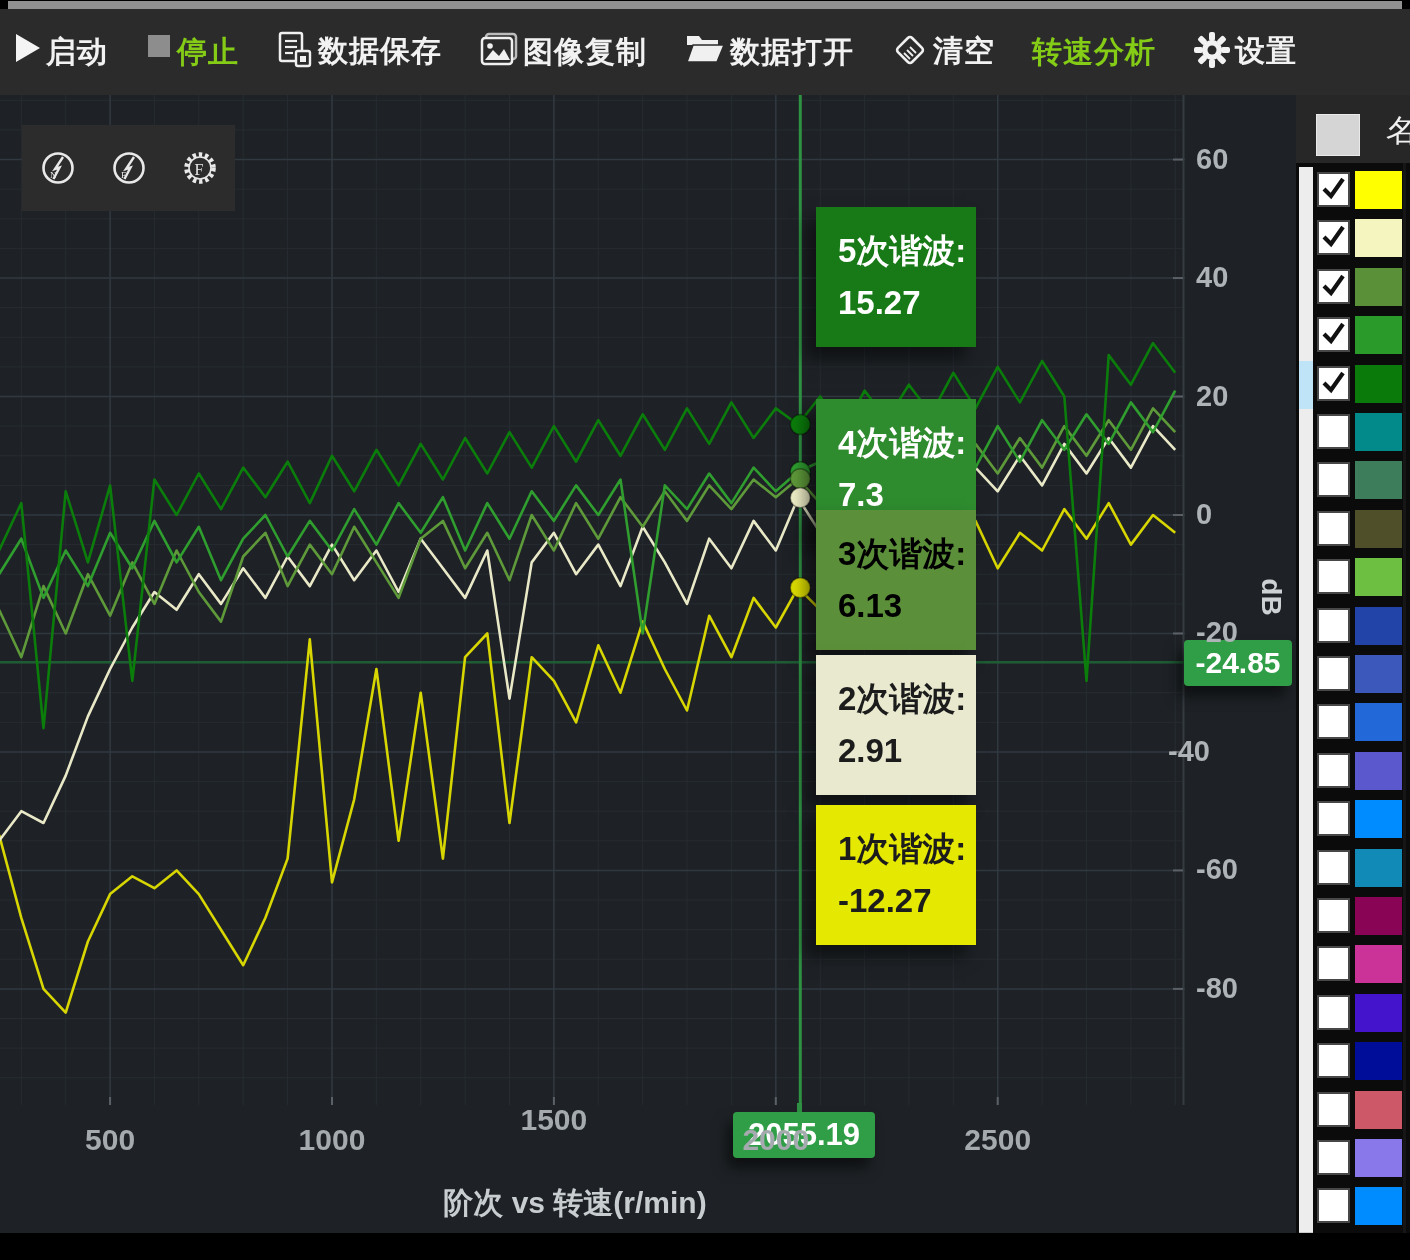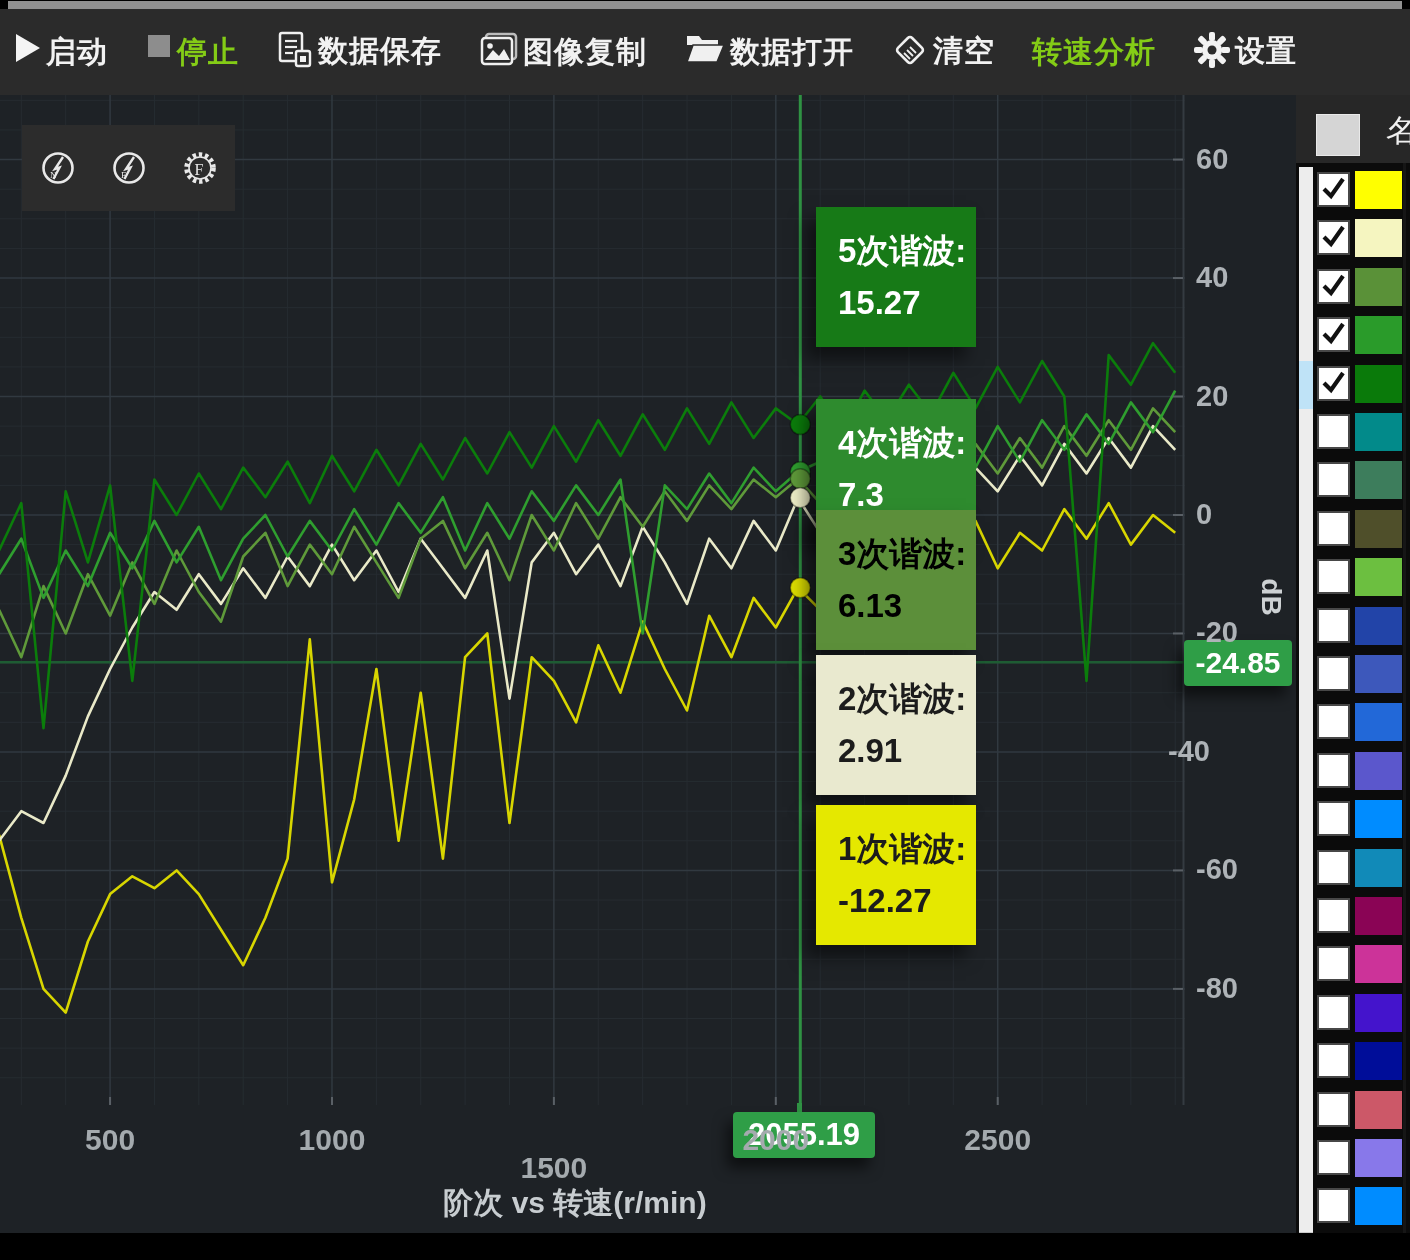--- a/index.html
+++ b/index.html
@@ -274,21 +274,21 @@
   <div class="htip" id="tip4" style="top: 710px; background: rgb(229, 232, 0); color: rgb(28, 28, 28);">
     <span class="t1">1次谐波:</span>
     <span class="t2">-12.27</span>
   </div>
 
   <div id="x-marker-tick" class="abs"></div>
   <div id="x-marker" class="marker">2055.19</div>
   <div id="y-marker" class="marker">-24.85</div>
 <div class="xtick" style="left: 65.0674px; top: 1028px;">500</div>
     <div class="xtick" style="left: 286.978px; top: 1028px;">1000</div>
-    <div class="xtick" style="left: 508.888px; top: 1056px;">1500</div>
+    <div class="xtick" style="left: 508.888px; top: 1008px;">1500</div>
     <div class="xtick" style="left: 730.798px; top: 1028px;">2000</div>
     <div class="xtick" style="left: 952.708px; top: 1028px;">2500</div>
     <div class="ytick" style="left: 1196px; top: 47.5689px;">60</div>
     <div class="ytick" style="left: 1196px; top: 166.044px;">40</div>
     <div class="ytick" style="left: 1196px; top: 284.519px;">20</div>
     <div class="ytick" style="left: 1196px; top: 402.994px;">0</div>
     <div class="ytick" style="left: 1196px; top: 521.469px;">-20</div>
     <div class="ytick" style="left: 1168px; top: 639.944px;">-40</div>
     <div class="ytick" style="left: 1196px; top: 758.419px;">-60</div>
     <div class="ytick" style="left: 1196px; top: 876.894px;">-80</div>

